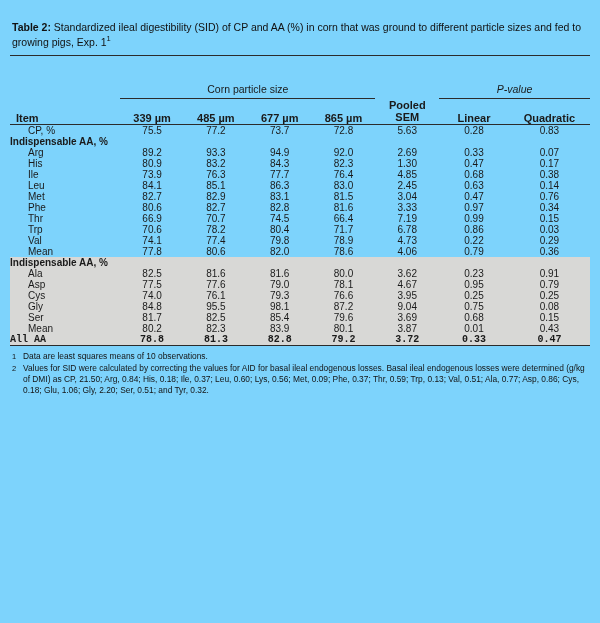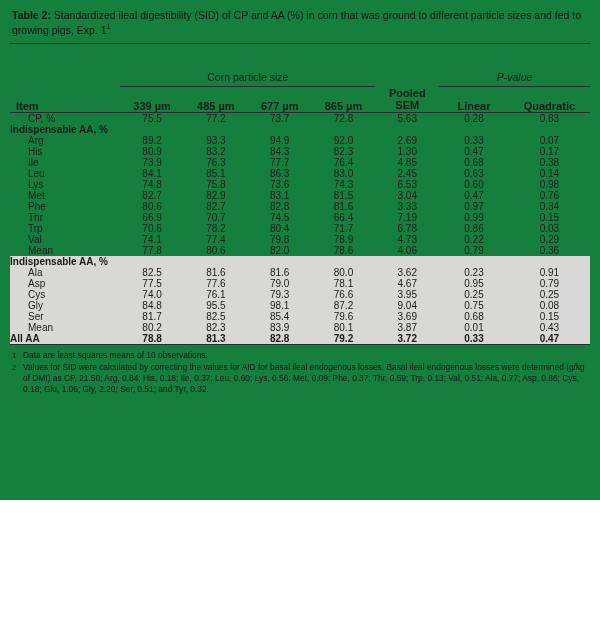--- a/index.html
+++ b/index.html
@@ -11,24 +11,24 @@
     width: 600px;
     height: 623px;
     font-family: "Liberation Sans", sans-serif;
     font-size: 10px;
     color: #1a1a1a;
     overflow: hidden;
   }
   .page {
     position: relative;
     width: 600px;
-    height: 500px;
+    height: 623px;
     box-sizing: border-box;
-    padding: 0 10px;
-    background: #15803d;
+    padding: 12px 10px;
+    background: #7dd3fc;
   }
   
   .caption {
     padding: 8px 2px 6px 2px;
     font-size: 10.5px;
     line-height: 1.35;
     color: #111;
   }
   .caption .lbl {
     font-weight: bold;
@@ -104,20 +104,21 @@
     padding-left: 18px;
   }
   tr.sub-head td {
     font-weight: bold;
   }
   tr.shade td {
     background: #d8d8d6;
   }
   tr.bold td {
     font-weight: bold;
+    font-family: Liberation Mono, monospace;
   }
   .italic {
     font-style: italic;
   }
   
   .footnotes {
     padding: 5px 2px 0 2px;
     font-size: 8.4px;
     line-height: 1.32;
     color: #141414;
@@ -243,30 +244,20 @@
         <td class="item">Leu</td>
         <td class="num">84.1</td>
         <td class="num">85.1</td>
         <td class="num">86.3</td>
         <td class="num">83.0</td>
         <td class="num">2.45</td>
         <td class="num">0.63</td>
         <td class="num">0.14</td>
       </tr>
 
-      <tr class="indent">
-        <td class="item">Lys</td>
-        <td class="num">74.8</td>
-        <td class="num">75.8</td>
-        <td class="num">73.6</td>
-        <td class="num">74.3</td>
-        <td class="num">6.53</td>
-        <td class="num">0.60</td>
-        <td class="num">0.98</td>
-      </tr>
 
       <tr class="indent">
         <td class="item">Met</td>
         <td class="num">82.7</td>
         <td class="num">82.9</td>
         <td class="num">83.1</td>
         <td class="num">81.5</td>
         <td class="num">3.04</td>
         <td class="num">0.47</td>
         <td class="num">0.76</td>

